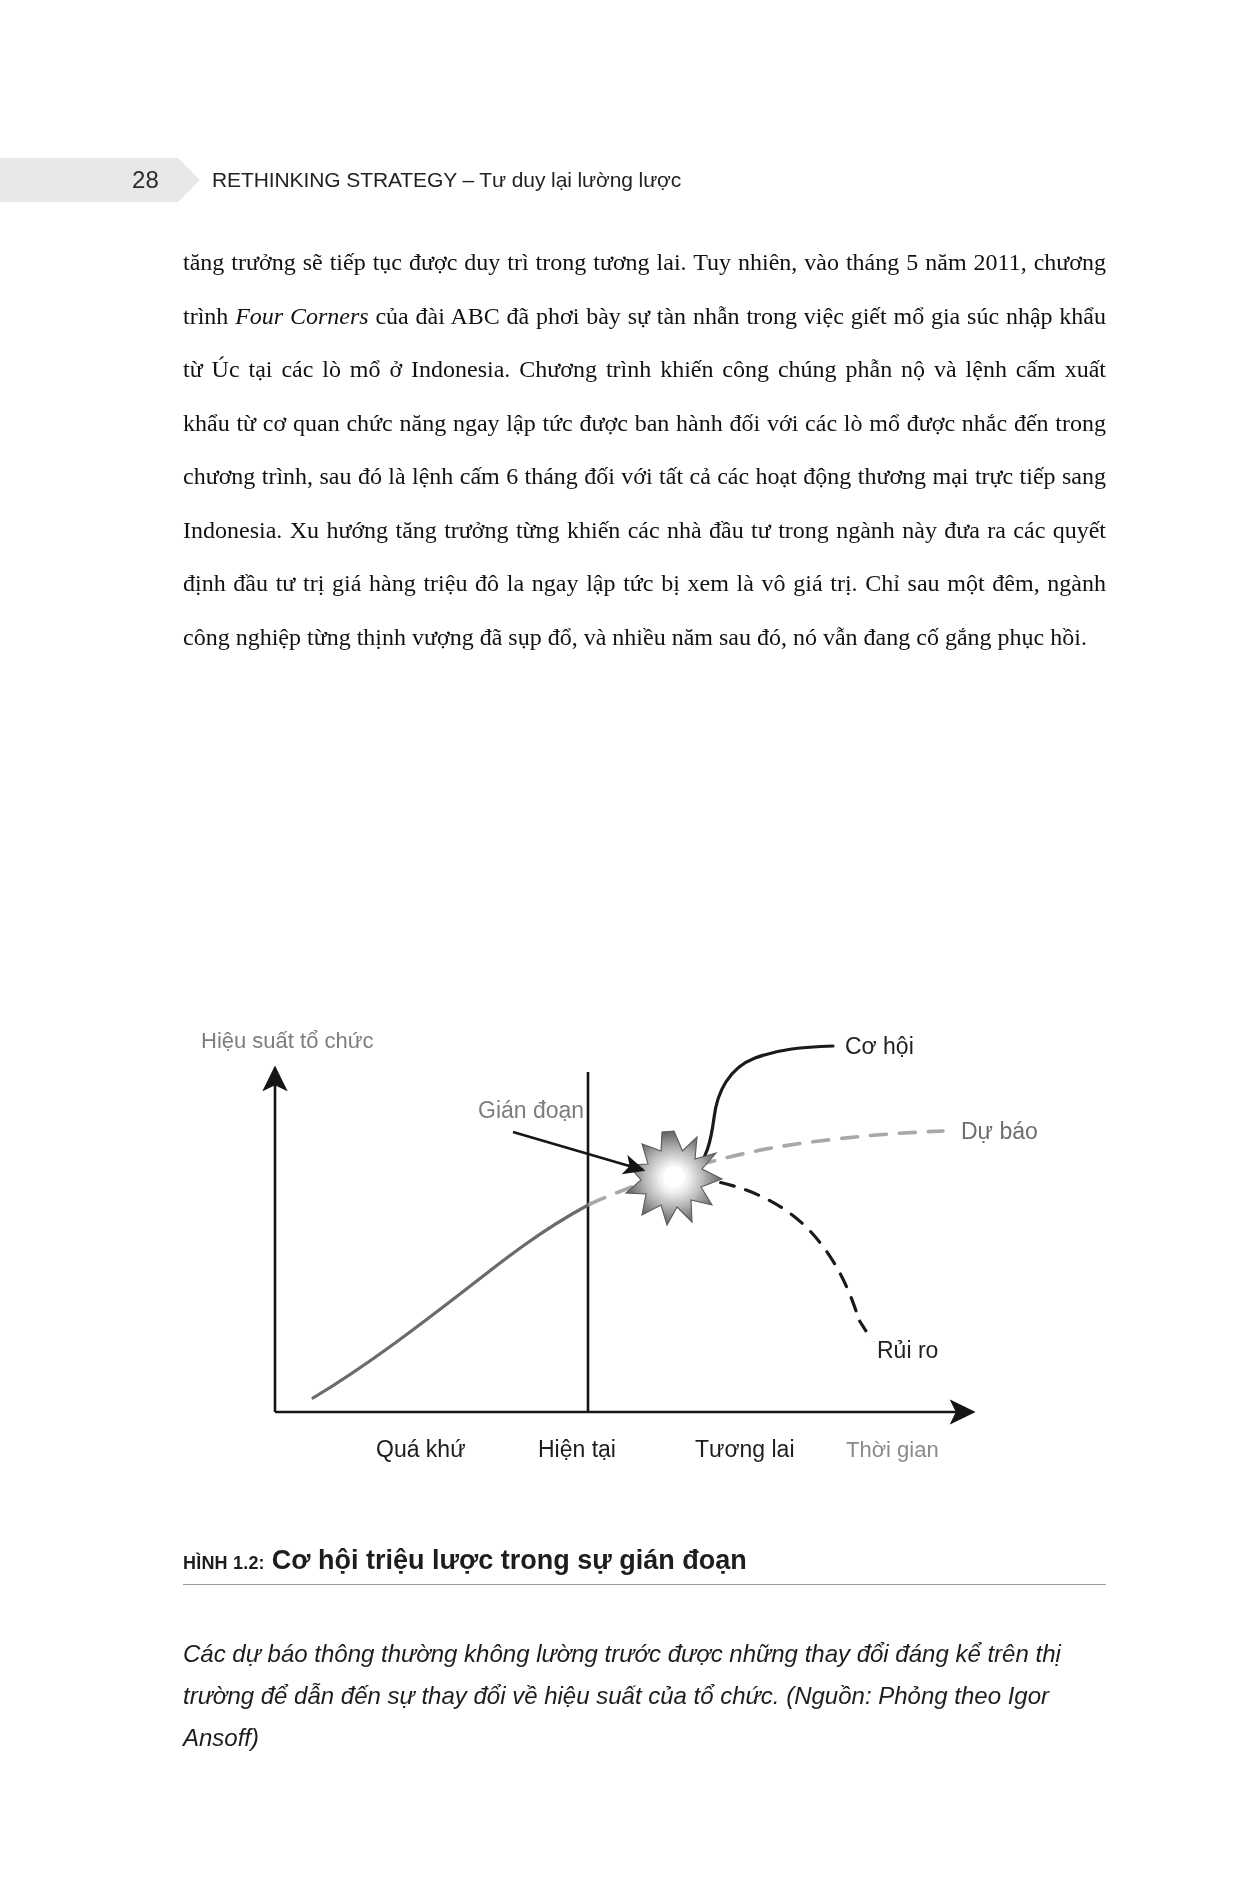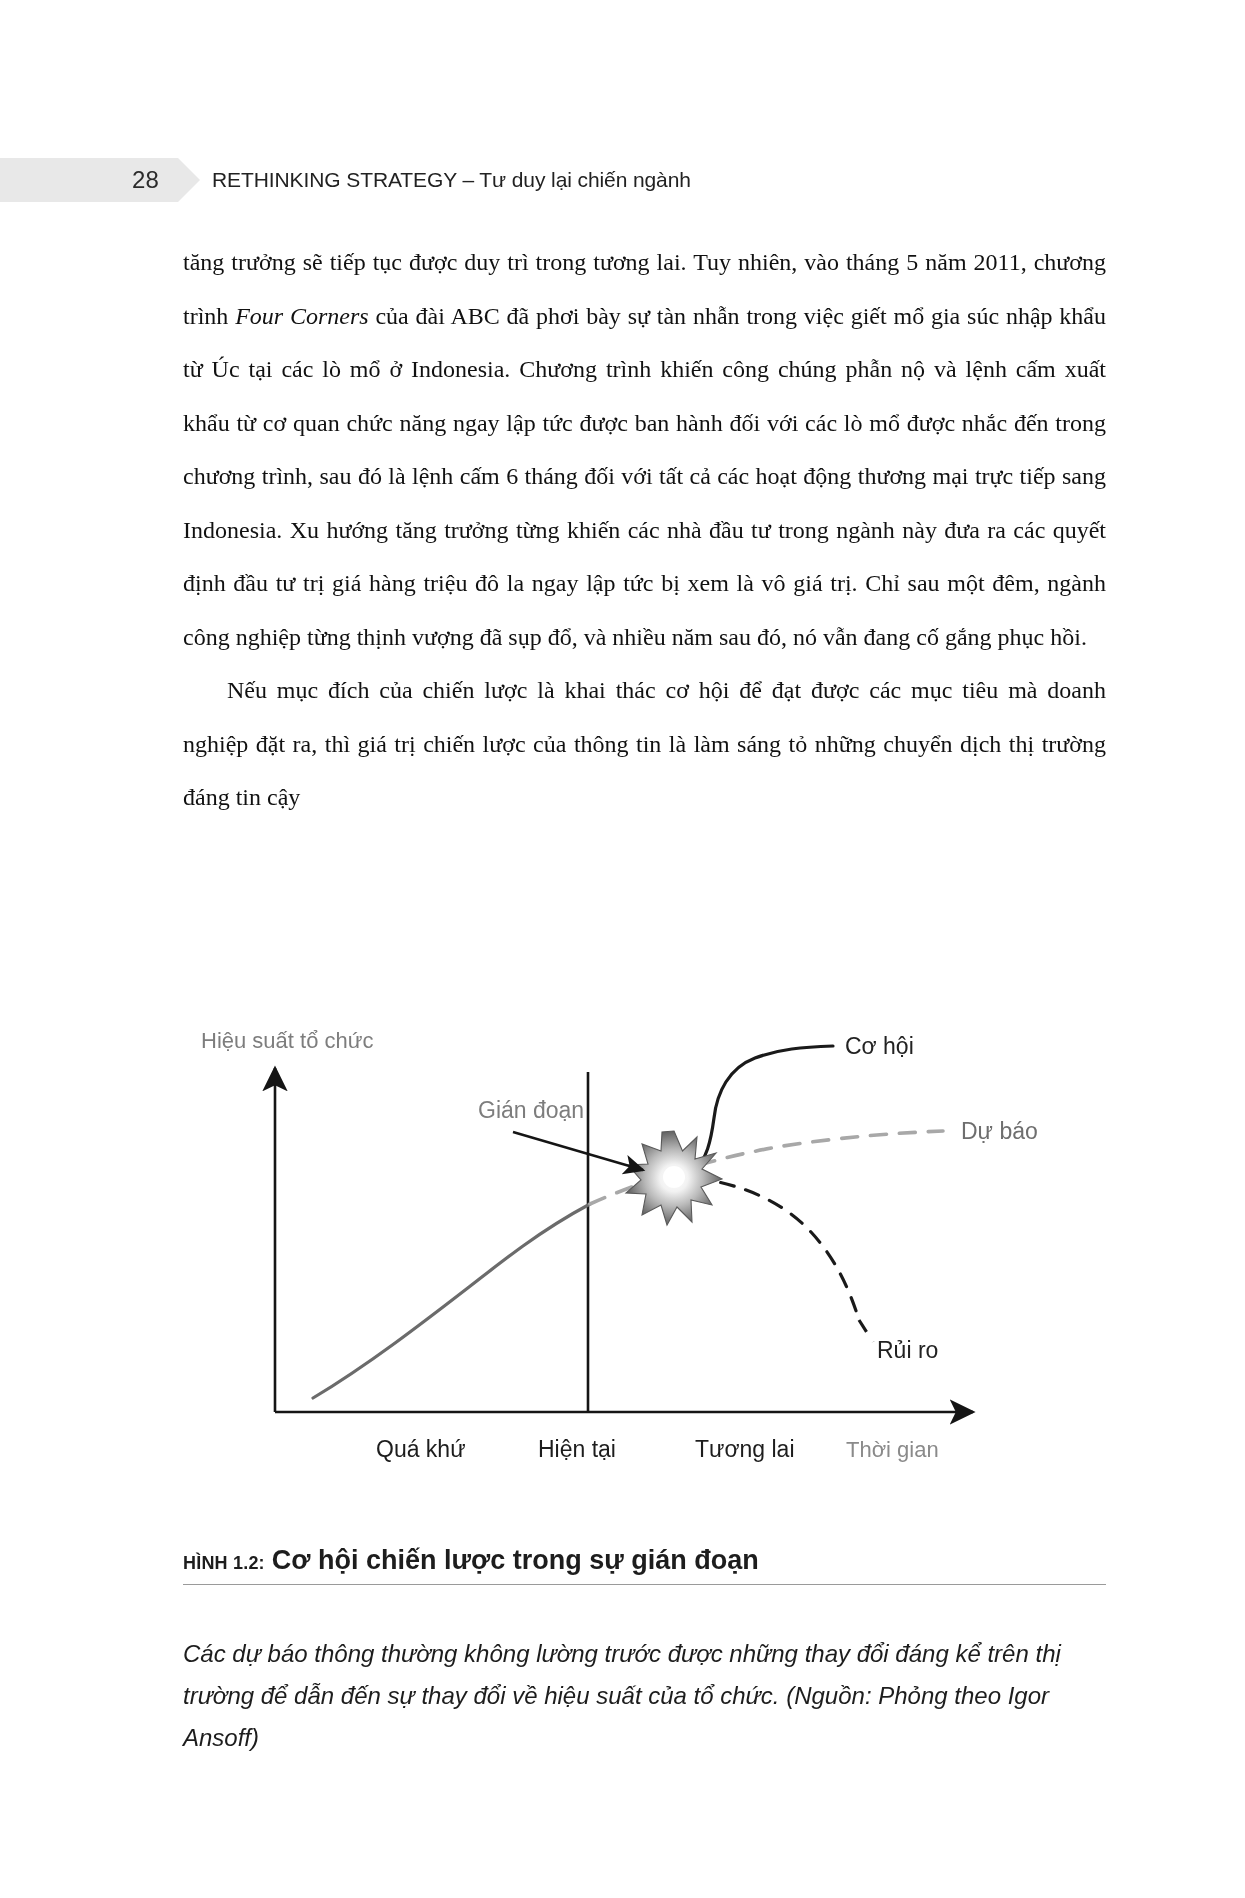--- a/index.html
+++ b/index.html
@@ -110,26 +110,25 @@
     margin-top:48px;
   }
 </style>
 </head>
 <body>
 
 <div class="header">
   <div class="header-band"></div>
   <div class="header-chev"></div>
   <div class="page-number">28</div>
-  <div class="header-title">RETHINKING STRATEGY – Tư duy lại chiến ngành</div>
+  <div class="header-title">RETHINKING STRATEGY – Tư duy lại lường lược</div>
 </div>
 
 <div class="content">
   <p class="body"><span>tăng trưởng sẽ tiếp tục được duy trì trong tương lai. Tuy nhiên, vào tháng 5 năm 2011, chương trình </span><i>Four Corners</i><span> của đài ABC đã phơi bày sự tàn nhẫn trong việc giết mổ gia súc nhập khẩu từ Úc tại các lò mổ ở Indonesia. Chương trình khiến công chúng phẫn nộ và lệnh cấm xuất khẩu từ cơ quan chức năng ngay lập tức được ban hành đối với các lò mổ được nhắc đến trong chương trình, sau đó là lệnh cấm 6 tháng đối với tất cả các hoạt động thương mại trực tiếp sang Indonesia. Xu hướng tăng trưởng từng khiến các nhà đầu tư trong ngành này đưa ra các quyết định đầu tư trị giá hàng triệu đô la ngay lập tức bị xem là vô giá trị. Chỉ sau một đêm, ngành công nghiệp từng thịnh vượng đã sụp đổ, và nhiều năm sau đó, nó vẫn đang cố gắng phục hồi.</span></p>
-  <p class="body indent">Nếu mục đích của chiến lược là khai thác cơ hội để đạt được các mục tiêu mà doanh nghiệp đặt ra, thì giá trị chiến lược của thông tin là làm sáng tỏ những chuyển dịch thị trường đáng tin cậy</p>
 </div>
 
 <div class="figure">
   <svg class="fig-svg" width="923" height="560" viewBox="0 0 923 560" xmlns="http://www.w3.org/2000/svg">
     <defs>
       <radialGradient id="starGrad" cx="50%" cy="50%" r="52%">
         <stop offset="0%" stop-color="#ffffff"></stop>
         <stop offset="28%" stop-color="#f2f2f2"></stop>
         <stop offset="58%" stop-color="#b9b9b9"></stop>
         <stop offset="100%" stop-color="#595959"></stop>
@@ -188,17 +187,17 @@
     <text x="193" y="437" font-family="Liberation Sans, sans-serif" font-size="23" fill="#1d1d1d">Quá khứ</text>
     <text x="355" y="437" font-family="Liberation Sans, sans-serif" font-size="23" fill="#1d1d1d">Hiện tại</text>
     <text x="512" y="437" font-family="Liberation Sans, sans-serif" font-size="23" fill="#1d1d1d">Tương lai</text>
     <text x="663" y="437" font-family="Liberation Sans, sans-serif" font-size="22" fill="#8a8a8a">Thời gian</text>
   </svg>
 </div>
 
 <div class="caption-block">
   <div class="caption-line">
     <span class="fignum">HÌNH 1.2:</span>
-    <span class="figtitle">Cơ hội chiến lược trong sự gián đoạn</span>
+    <span class="figtitle">Cơ hội triệu lược trong sự gián đoạn</span>
   </div>
   <hr class="caption-rule">
   <div class="caption-desc">Các dự báo thông thường không lường trước được những thay đổi đáng kể trên thị trường để dẫn đến sự thay đổi về hiệu suất của tổ chức. (Nguồn: Phỏng theo Igor Ansoff)</div>
 </div>
 
 </body></html>

